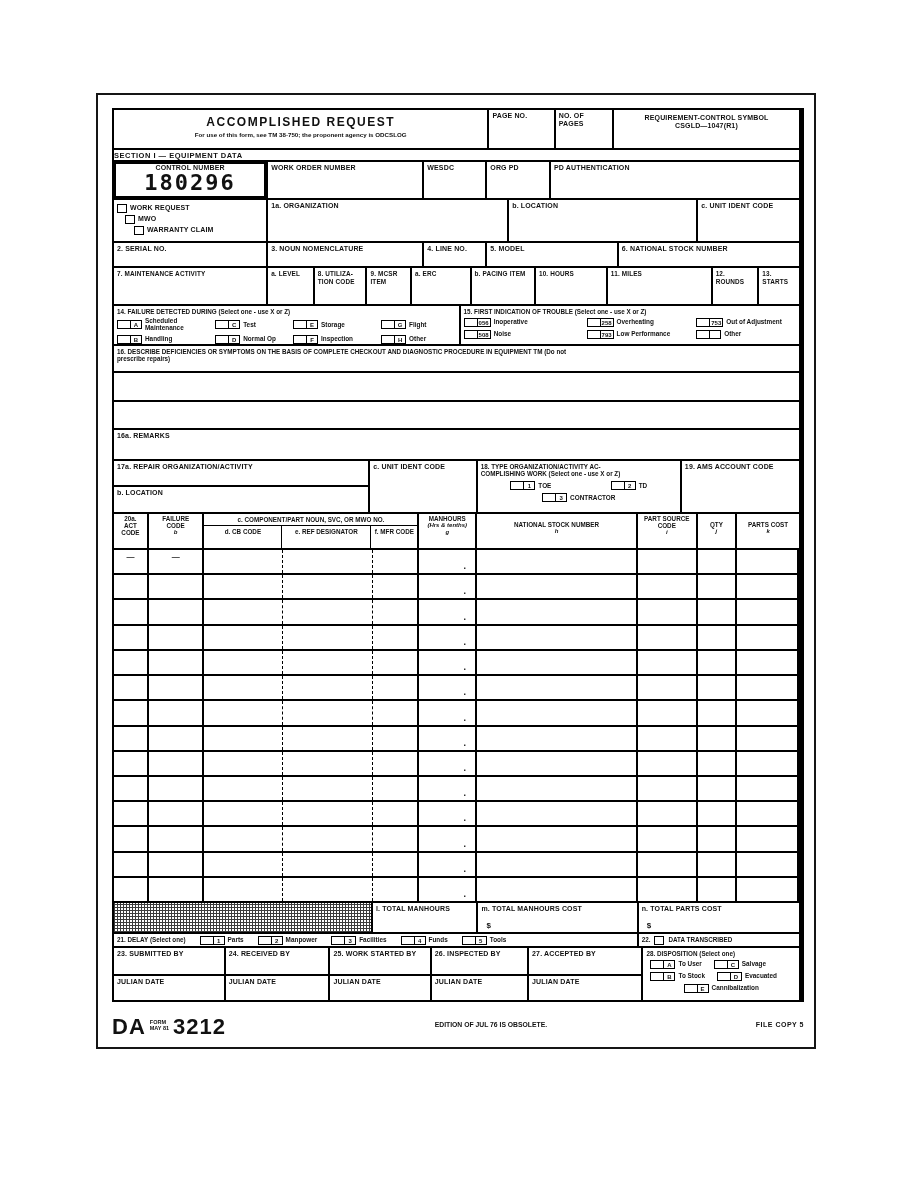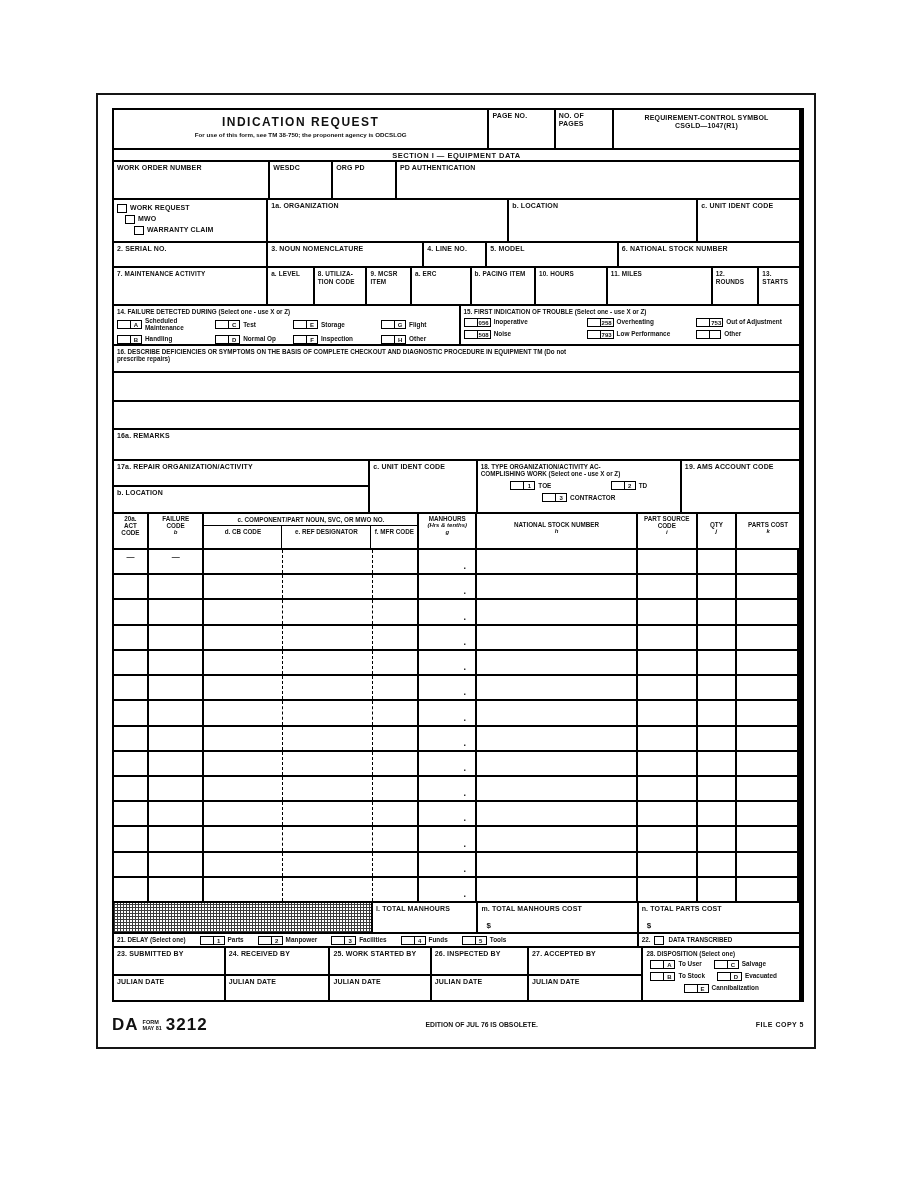--- a/index.html
+++ b/index.html
@@ -13,21 +13,21 @@
   .lbl-sm{font-size:6.3px;font-weight:700;line-height:1.15}
   .ital{font-style:italic;font-weight:700;font-size:6px}
   
   .r-header{height:40px}
   .title-cell{width:54.8%;text-align:center;padding-top:5px}
   .form-title{font-size:12px;font-weight:700;letter-spacing:1.5px}
   .form-subtitle{font-size:6.2px;font-weight:700;margin-top:2px}
   .pageno-cell{width:9.7%}
   .pages-cell{width:8.5%}
   .rcs-cell{width:27%;text-align:center;padding-top:4px}
-  .section-bar{border-bottom:2px solid #000;text-align:center;font-size:7.5px;font-weight:700;letter-spacing:.5px;height:12px;line-height:12px}
+  .section-bar{border-bottom:2px solid #000;text-align:left;font-size:7.5px;font-weight:700;letter-spacing:.5px;height:12px;line-height:12px}
   
   .r-control{height:38px}
   .control-cell{width:22.5%;text-align:center;box-shadow:inset 0 0 0 2px #000;padding-top:2px}
   .control-value{font-family:"DejaVu Sans Mono",monospace;font-size:22px;font-weight:700;letter-spacing:2px;line-height:1}
   .wo-cell{width:22.8%}.wesdc-cell{width:9.2%}.orgpd-cell{width:9.3%}.pdauth-cell{width:36.2%}
   
   .r-org{height:43px}
   .reqtype-cell{width:22.5%;padding-top:4px}
   .org-cell{width:35.2%}.loc-cell{width:27.6%}.uic-cell{width:14.7%}
   .req-line{display:flex;align-items:center;gap:3px;margin-bottom:2px}
@@ -100,51 +100,55 @@
   .sig-cell{padding:0;display:flex;flex-direction:column}
   .sig-top{height:26px;padding:2px 3px}
   .sig-bot{height:26px;border-top:2px solid #000;padding:2px 3px}
   .s23{width:16.3%}.s24{width:15.3%}.s25{width:14.8%}.s26{width:14.2%}.s27{width:16.7%}
   .disp-cell{width:22.7%;border-right:none;padding:2px 3px}
   .disp-row{display:flex;gap:12px;margin-top:3px;margin-left:4px}
   .disp-row.center{justify-content:center;margin-left:0}
   
   .footer{position:absolute;left:14px;width:692px;top:921px;display:flex;align-items:flex-start}
   .da-group{display:flex;align-items:flex-start;gap:4px}
-  .da-big{font-size:17px;font-weight:700;letter-spacing:1px;line-height:1}
+  .da-big{font-size:22px;font-weight:700;letter-spacing:1px;line-height:1}
   .da-stack{font-size:5.5px;font-weight:700;line-height:1.1;margin-top:3px}
   .edition{flex:1;text-align:center;font-size:6.8px;font-weight:700;margin-top:5px}
   .filecopy{font-size:7px;font-weight:700;margin-top:5px;letter-spacing:.5px}
 </style>
 </head>
 <body>
 
 <div class="scan-frame">
   <div class="form">
 
     <div class="row r-header">
       <div class="cell title-cell">
-        <div class="form-title">INDICATION REQUEST</div>
+        <div class="form-title">ACCOMPLISHED REQUEST</div>
         <div class="form-subtitle">For use of this form, see TM 38-750; the proponent agency is ODCSLOG</div>
       </div>
       <div class="cell pageno-cell">
         <div class="lbl">PAGE NO.</div>
       </div>
       <div class="cell pages-cell">
         <div class="lbl">NO. OF PAGES</div>
       </div>
       <div class="cell rcs-cell last">
         <div class="lbl">REQUIREMENT-CONTROL SYMBOL</div>
         <div class="lbl">CSGLD—1047(R1)</div>
       </div>
     </div>
 
     <div class="section-bar">SECTION I — EQUIPMENT DATA</div>
 
     <div class="row r-control">
+      <div class="cell control-cell">
+        <div class="lbl">CONTROL NUMBER</div>
+        <div class="control-value">180296</div>
+      </div>
       <div class="cell wo-cell">
         <div class="lbl">WORK ORDER NUMBER</div>
       </div>
       <div class="cell wesdc-cell">
         <div class="lbl">WESDC</div>
       </div>
       <div class="cell orgpd-cell">
         <div class="lbl">ORG PD</div>
       </div>
       <div class="cell pdauth-cell last">

